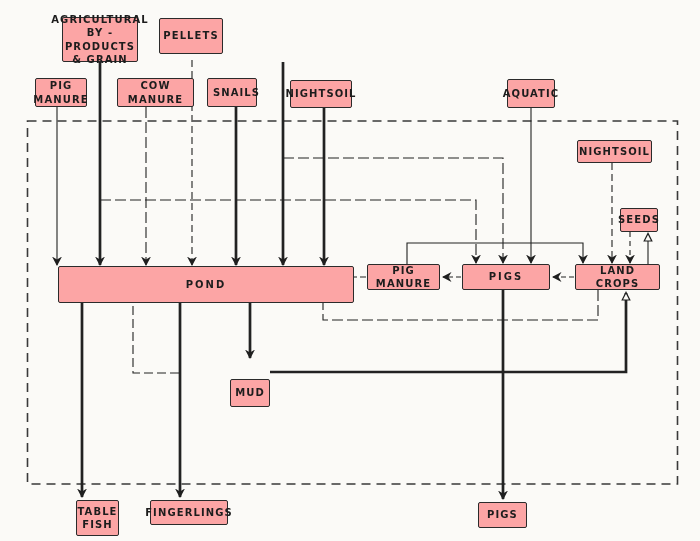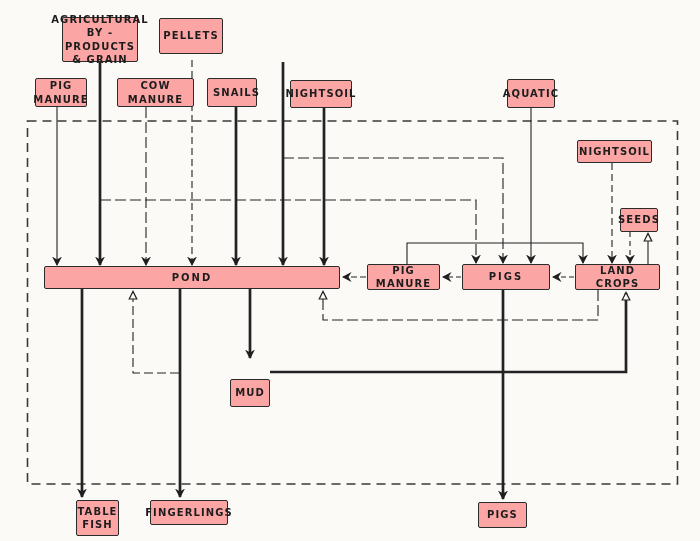--- a/index.html
+++ b/index.html
@@ -74,21 +74,21 @@
   <div class="node" style="left:35px;top:78px;width:52px;height:29px;">PIG
 MANURE</div>
   <div class="node" style="left:117px;top:78px;width:77px;height:29px;">COW
 MANURE</div>
   <div class="node" style="left:207px;top:78px;width:50px;height:29px;padding-left:9px;">SNAILS</div>
   <div class="node" style="left:290px;top:80px;width:62px;height:28px;">NIGHTSOIL</div>
   <div class="node" style="left:507px;top:79px;width:48px;height:29px;">AQUATIC</div>
 
   <div class="node" style="left:577px;top:140px;width:75px;height:23px;">NIGHTSOIL</div>
   <div class="node" style="left:620px;top:208px;width:38px;height:24px;">SEEDS</div>
-  <div class="node wide" style="left:44px;top:266px;width:296px;height:23px;">POND</div>
+  <div class="node wide" style="left:58px;top:266px;width:296px;height:37px;">POND</div>
   <div class="node" style="left:367px;top:264px;width:73px;height:26px;">PIG MANURE</div>
   <div class="node wide" style="left:462px;top:264px;width:88px;height:26px;">PIGS</div>
   <div class="node" style="left:575px;top:264px;width:85px;height:26px;">LAND CROPS</div>
   <div class="node" style="left:230px;top:379px;width:40px;height:28px;">MUD</div>
 
   <div class="node" style="left:76px;top:500px;width:43px;height:36px;">TABLE
 FISH</div>
   <div class="node" style="left:150px;top:500px;width:78px;height:25px;">FINGERLINGS</div>
   <div class="node" style="left:478px;top:502px;width:49px;height:26px;">PIGS</div>
 

